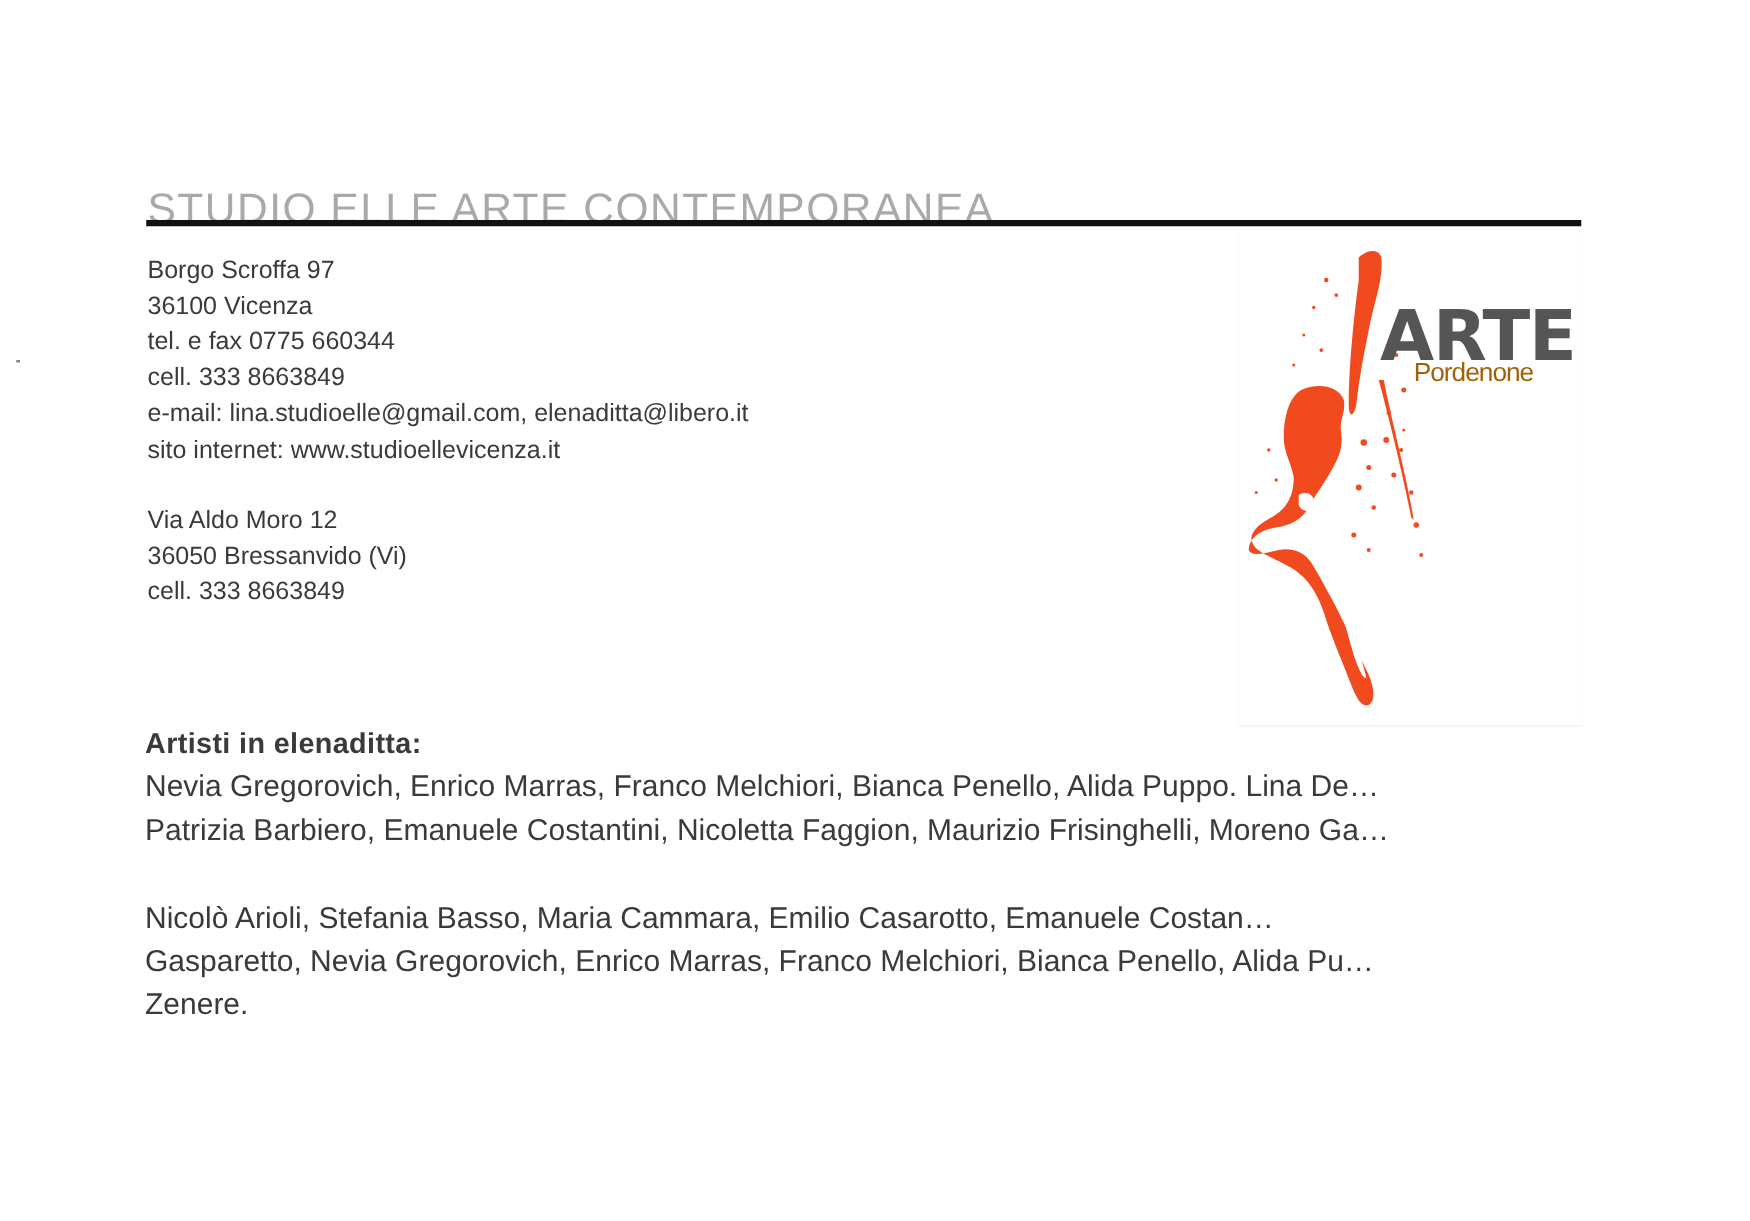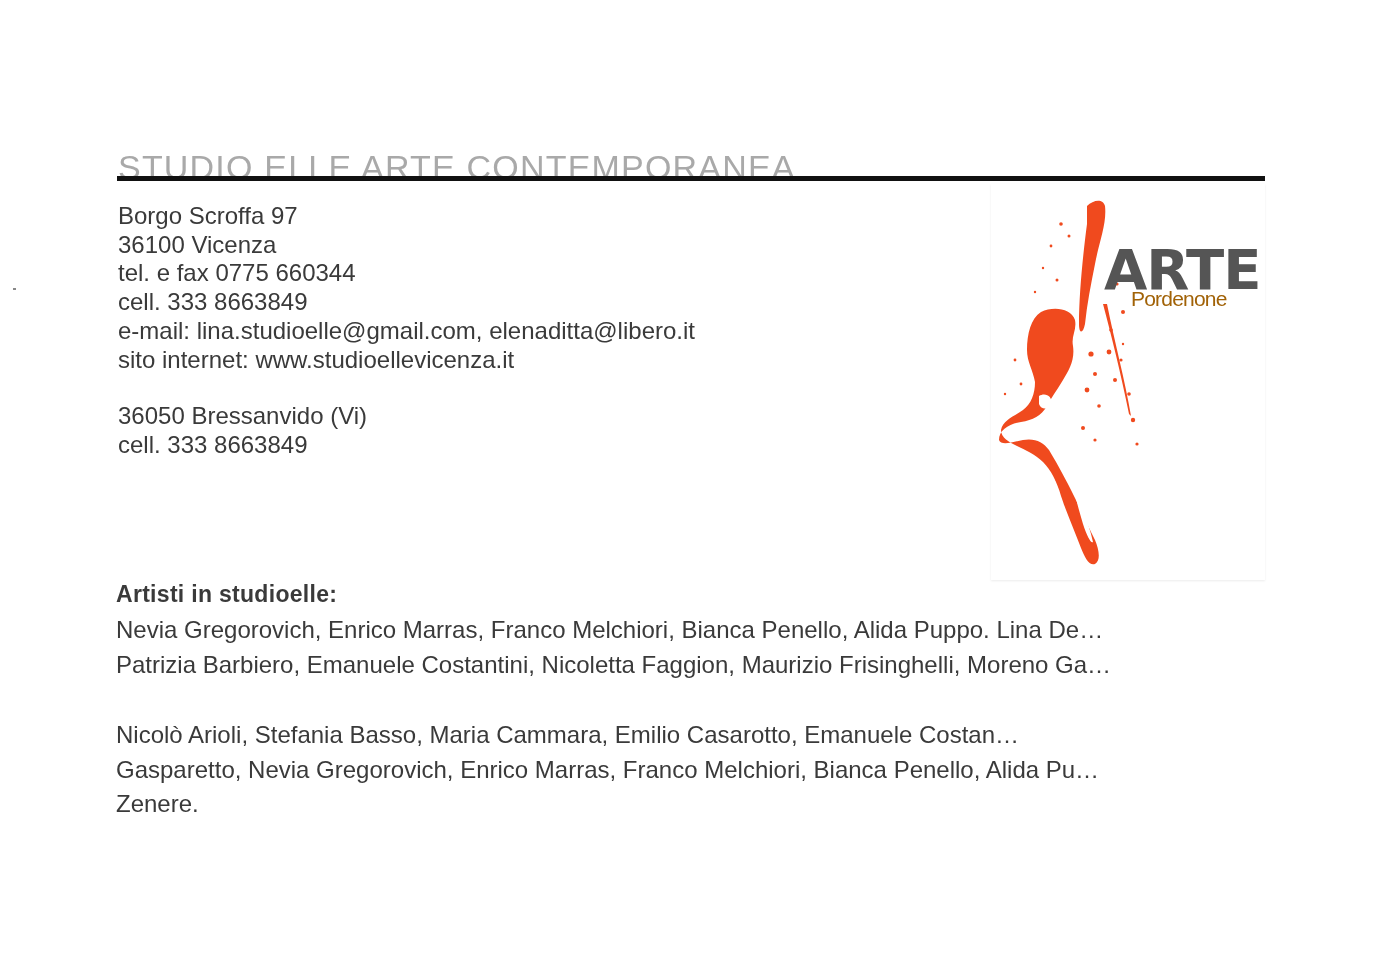--- a/index.html
+++ b/index.html
@@ -9,21 +9,21 @@
     }
     .title {
       position: absolute; left: 118px; top: 124px;
       font-size: 34px; letter-spacing: 1.2px; color: #a9a9a9; font-weight: normal;
       white-space: nowrap; line-height: 40px;
     }
     .rule {
       position: absolute; left: 117px; top: 176px; width: 1148px; height: 5px; background: #111;
     }
     .addr {
-      position: absolute; left: 118px; font-size: 24px; line-height: 28.7px; color: #3a3a3a;
+      position: absolute; left: 118px; font-size: 20px; line-height: 28.7px; color: #3a3a3a;
     }
     .addr div { white-space: nowrap; }
     .addr1 { top: 202px; }
     .addr2 { top: 402px; }
     .logo {
       position: absolute; left: 991px; top: 184px; width: 274px; height: 396px;
       background: #fff; box-shadow: 0 1px 2px rgba(0,0,0,0.08);
     }
     .logo svg { position: absolute; left: 0; top: 0; }
     .logo-arte {
@@ -62,20 +62,21 @@
 <div class="addr addr1">
   <div>Borgo Scroffa 97</div>
   <div>36100 Vicenza</div>
   <div>tel. e fax 0775 660344</div>
   <div>cell. 333 8663849</div>
   <div>e-mail: lina.studioelle@gmail.com, elenaditta@libero.it</div>
   <div>sito internet: www.studioellevicenza.it</div>
 </div>
 
 <div class="addr addr2">
+  <div>Via Aldo Moro 12</div>
   <div>36050 Bressanvido (Vi)</div>
   <div>cell. 333 8663849</div>
 </div>
 
 <div class="logo">
   <svg width="274" height="396" viewBox="0 0 274 396">
     <g fill="#f04a1e">
 
       <path d="M96 22 C102 16 112 14 114 22 C116 40 108 58 104 80 C100 100 96 120 94 140 C92 150 88 150 88 140 C88 110 92 70 96 40 Z"></path>
 
@@ -116,21 +117,21 @@
       <circle cx="66" cy="296" r="1.4"></circle>
         <circle cx="74" cy="320" r="1.2"></circle>
         <circle cx="132" cy="160" r="1.2"></circle>
     </g>
   </svg>
   <div class="logo-arte">ARTE</div>
   <div class="logo-sub">Pordenone</div>
 </div>
 
 <div class="section sec1">
-  <div class="sec-head">Artisti in studioelle:</div>
+  <div class="sec-head">Artisti in elenaditta:</div>
   <div class="sec-body">Nevia Gregorovich, Enrico Marras, Franco Melchiori, Bianca Penello, Alida Puppo. Lina De…</div>
   <div class="sec-body">Patrizia Barbiero, Emanuele Costantini, Nicoletta Faggion, Maurizio Frisinghelli, Moreno Ga…</div>
 </div>
 
 <div class="section sec2">
   <div class="sec-body">Nicolò Arioli, Stefania Basso, Maria Cammara, Emilio Casarotto, Emanuele Costan…</div>
   <div class="sec-body">Gasparetto, Nevia Gregorovich, Enrico Marras, Franco Melchiori, Bianca Penello, Alida Pu…</div>
   <div class="sec-body">Zenere.</div>
 </div>
 

